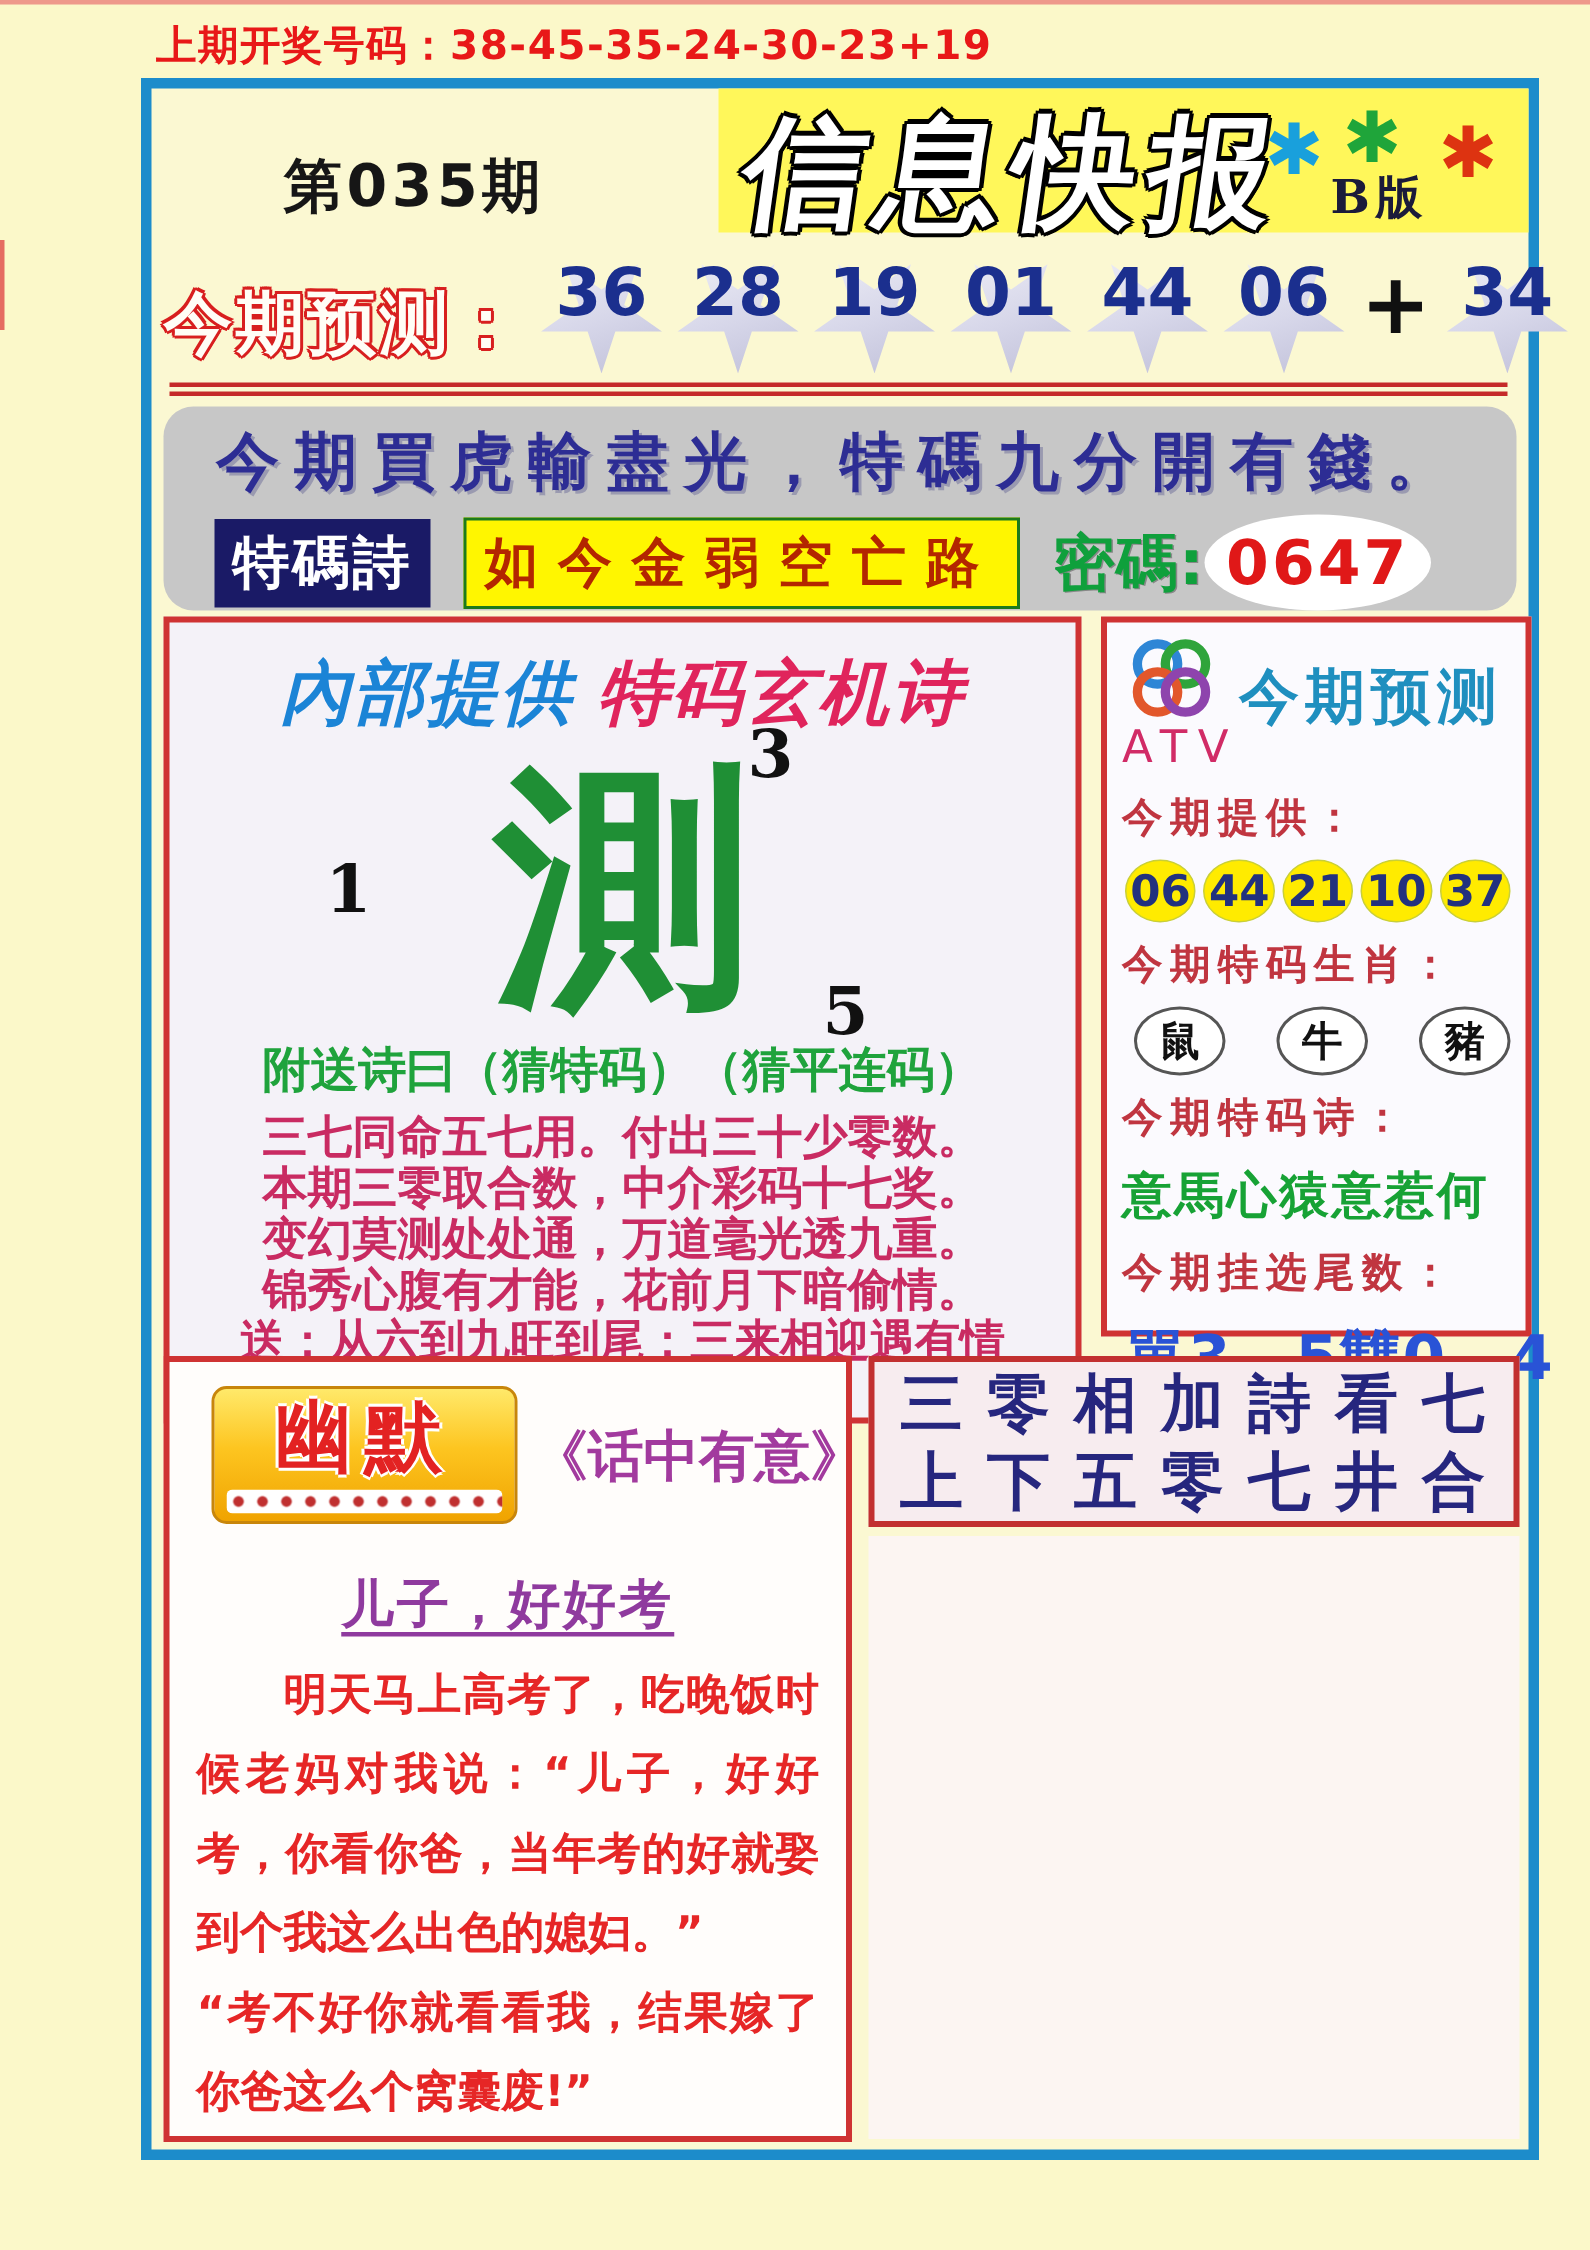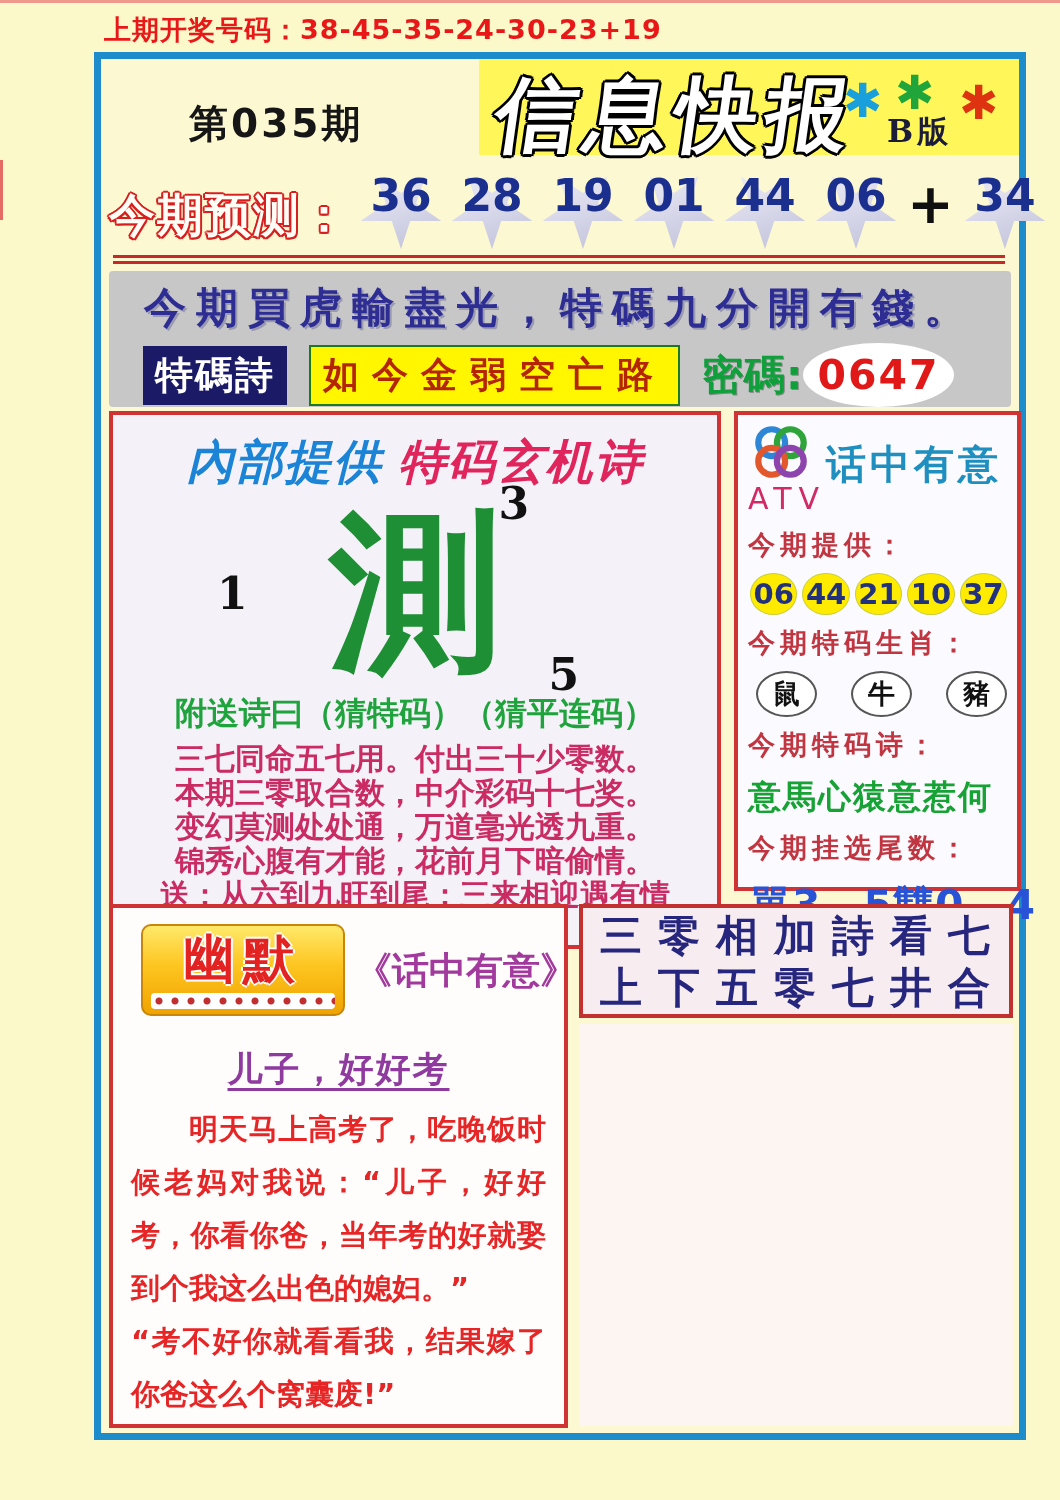--- a/index.html
+++ b/index.html
@@ -72,21 +72,21 @@
   }
   .plus { font-size:56px; font-weight:bold; color:#101010; line-height:70px; margin:0 2px; }
   .dbl-line {
     position:absolute; left:12px; right:14px; top:196px; height:9px;
     border-top:3px solid #C52A2A; border-bottom:3px solid #C52A2A;
   }
 
   
   .banner {
     position:absolute; left:8px; right:8px; top:212px; height:136px;
-    background:#C7C7C7; border-radius:4px;
+    background:#C7C7C7; border-radius:20px;
   }
   .banner-slogan {
     margin-top:9px; text-align:center;
     font-size:42px; font-weight:bold; color:#2D2D94; letter-spacing:10px;
     text-shadow:2px 2px 0 #9a9ab0;
     white-space:nowrap;
   }
   .banner-row { display:flex; align-items:center; margin:7px 0 0 34px; gap:22px; }
   .poem-label { background:#1A1A66; color:#FFFFFF; font-size:38px; font-weight:bold; padding:4px 12px; letter-spacing:2px; }
   .poem-text {
@@ -297,21 +297,21 @@
 
   <div class="atv-box">
     <div class="logo-row">
       <svg class="atv-logo" width="62" height="62" viewBox="0 0 60 60">
         <circle cx="21" cy="21" r="13" fill="none" stroke="#2E86D6" stroke-width="6"></circle>
         <circle cx="39" cy="21" r="13" fill="none" stroke="#2FA43B" stroke-width="6"></circle>
         <circle cx="21" cy="39" r="13" fill="none" stroke="#E2572B" stroke-width="6"></circle>
         <circle cx="39" cy="39" r="13" fill="none" stroke="#8E44AD" stroke-width="6"></circle>
       </svg>
       <span class="atv-word">ATV</span>
-      <span class="atv-title">话中有意</span>
+      <span class="atv-title">今期预测</span>
     </div>
     <div class="atv-label">今期提供：</div>
     <div class="circle-row">
       <span class="num-circle">06</span>
       <span class="num-circle">44</span>
       <span class="num-circle">21</span>
       <span class="num-circle">10</span>
       <span class="num-circle">37</span>
     </div>
     <div class="atv-label">今期特码生肖：</div>

